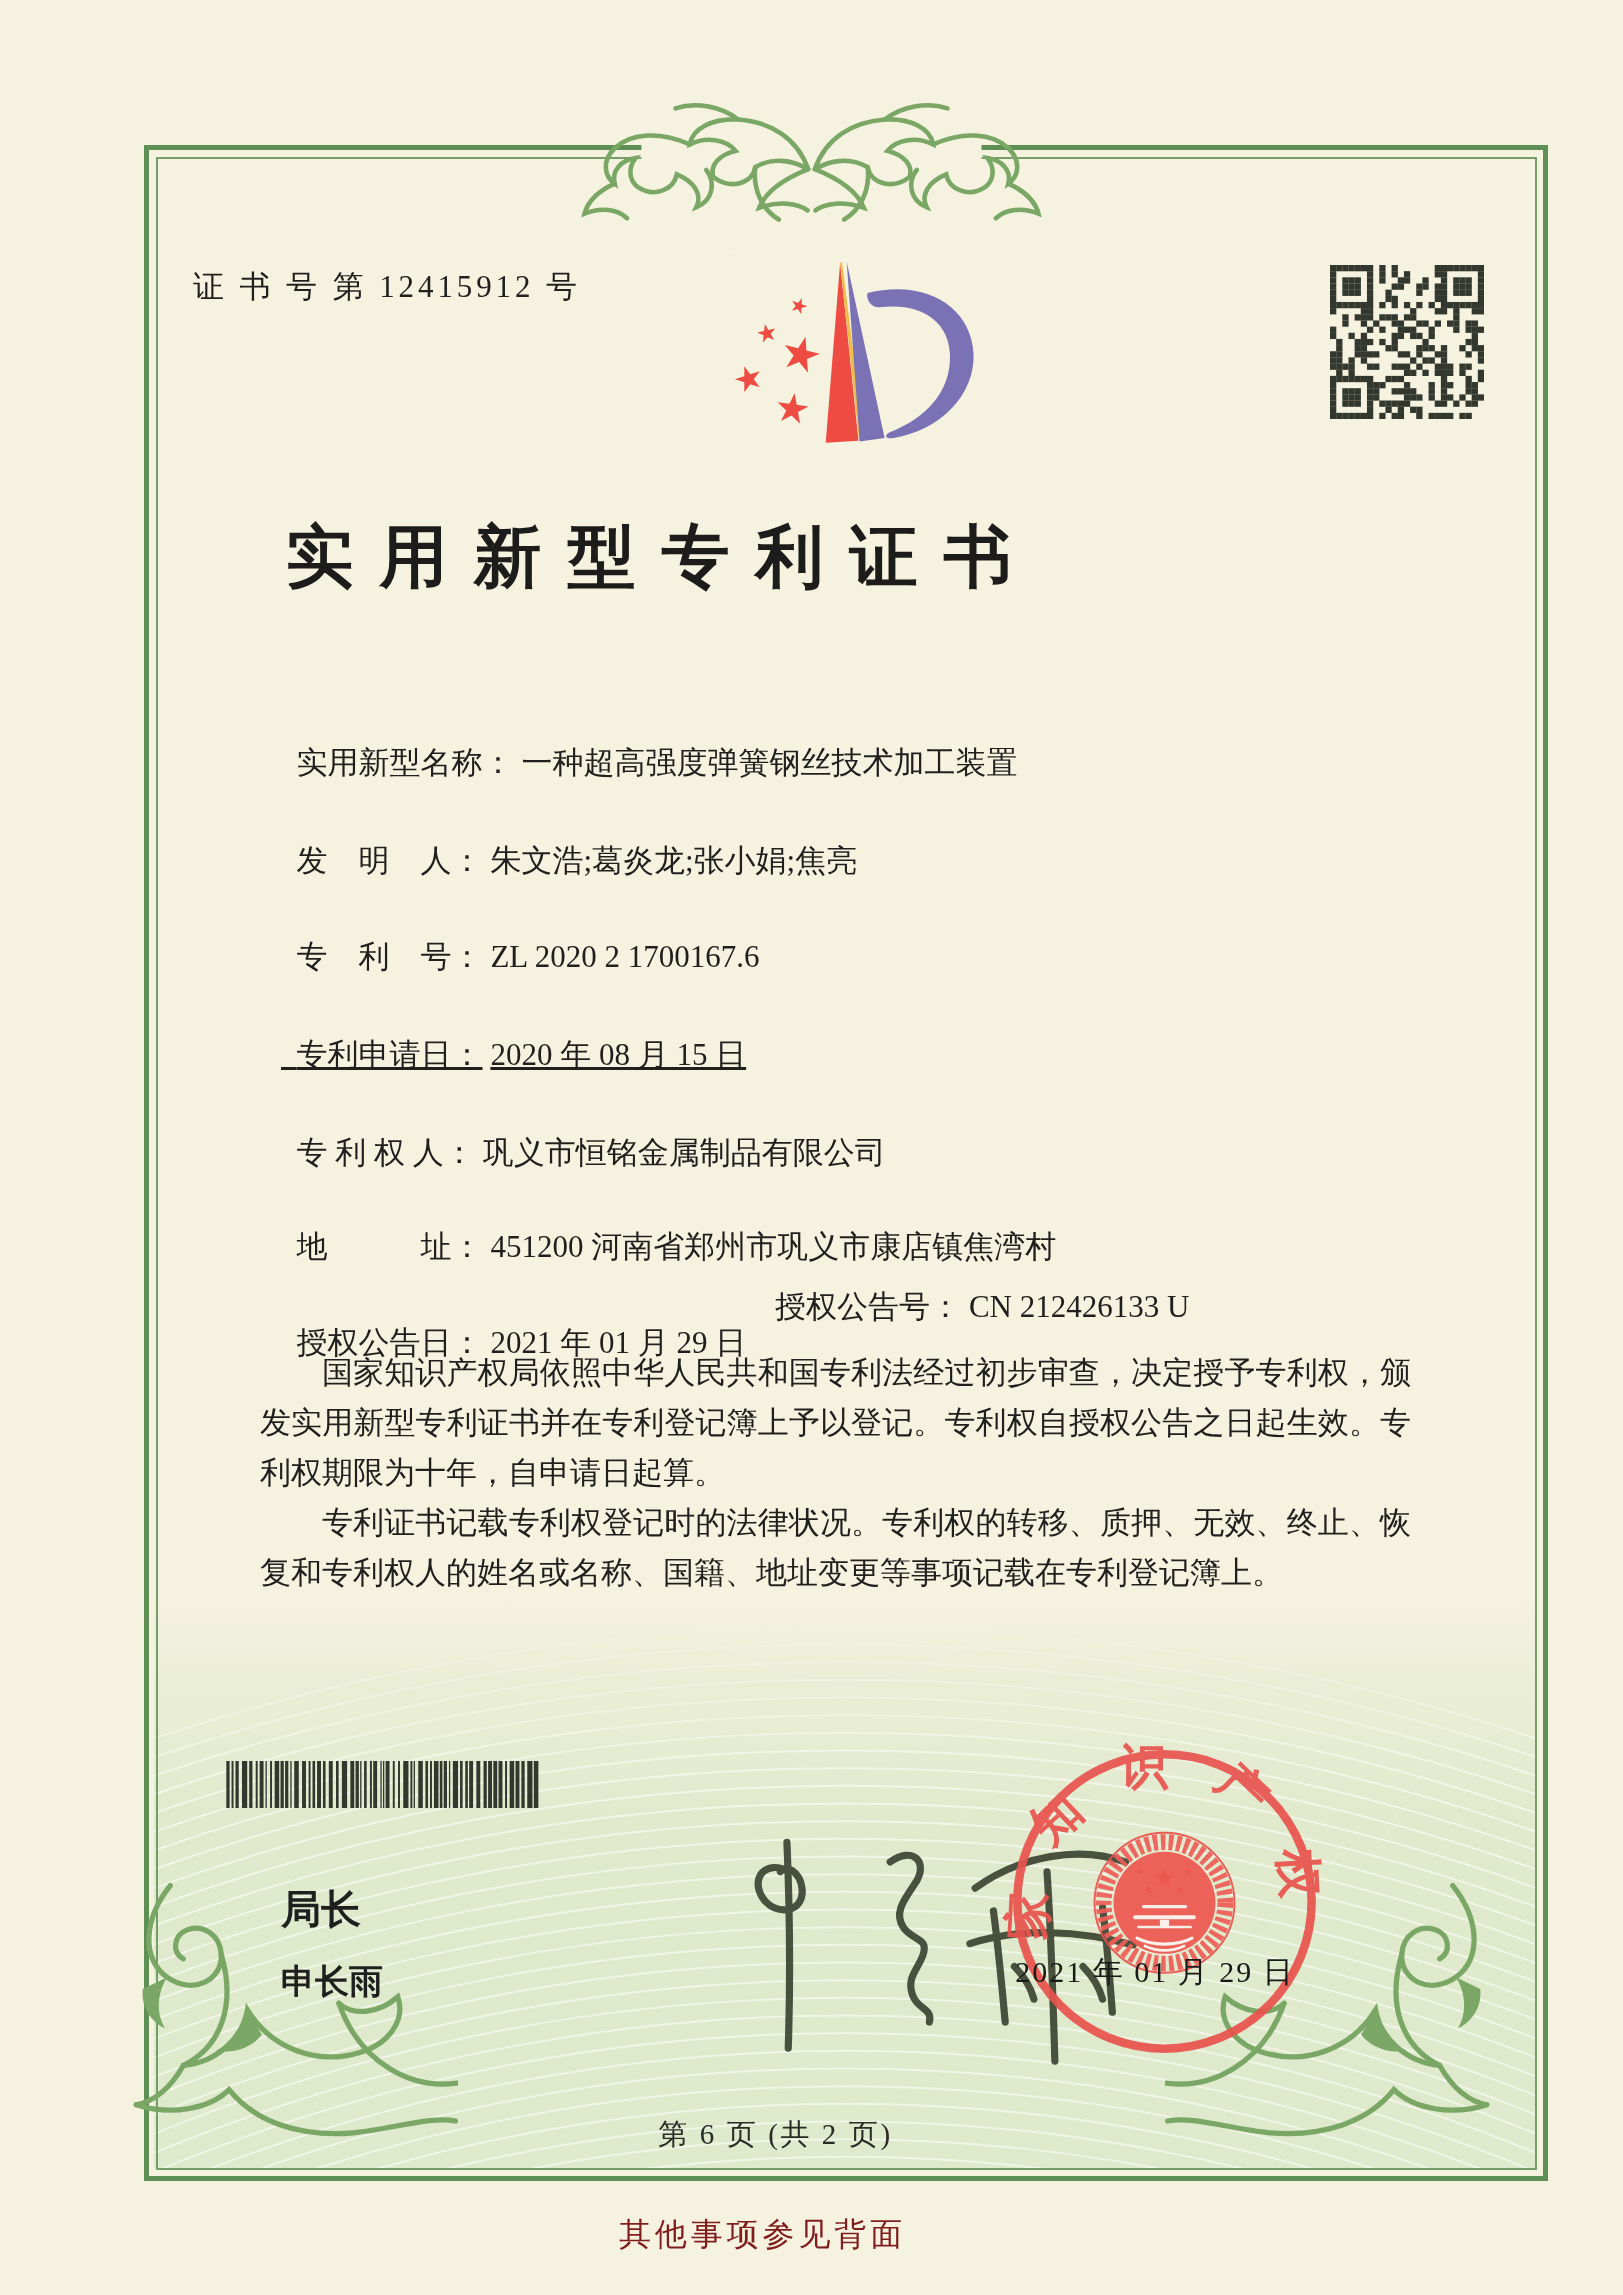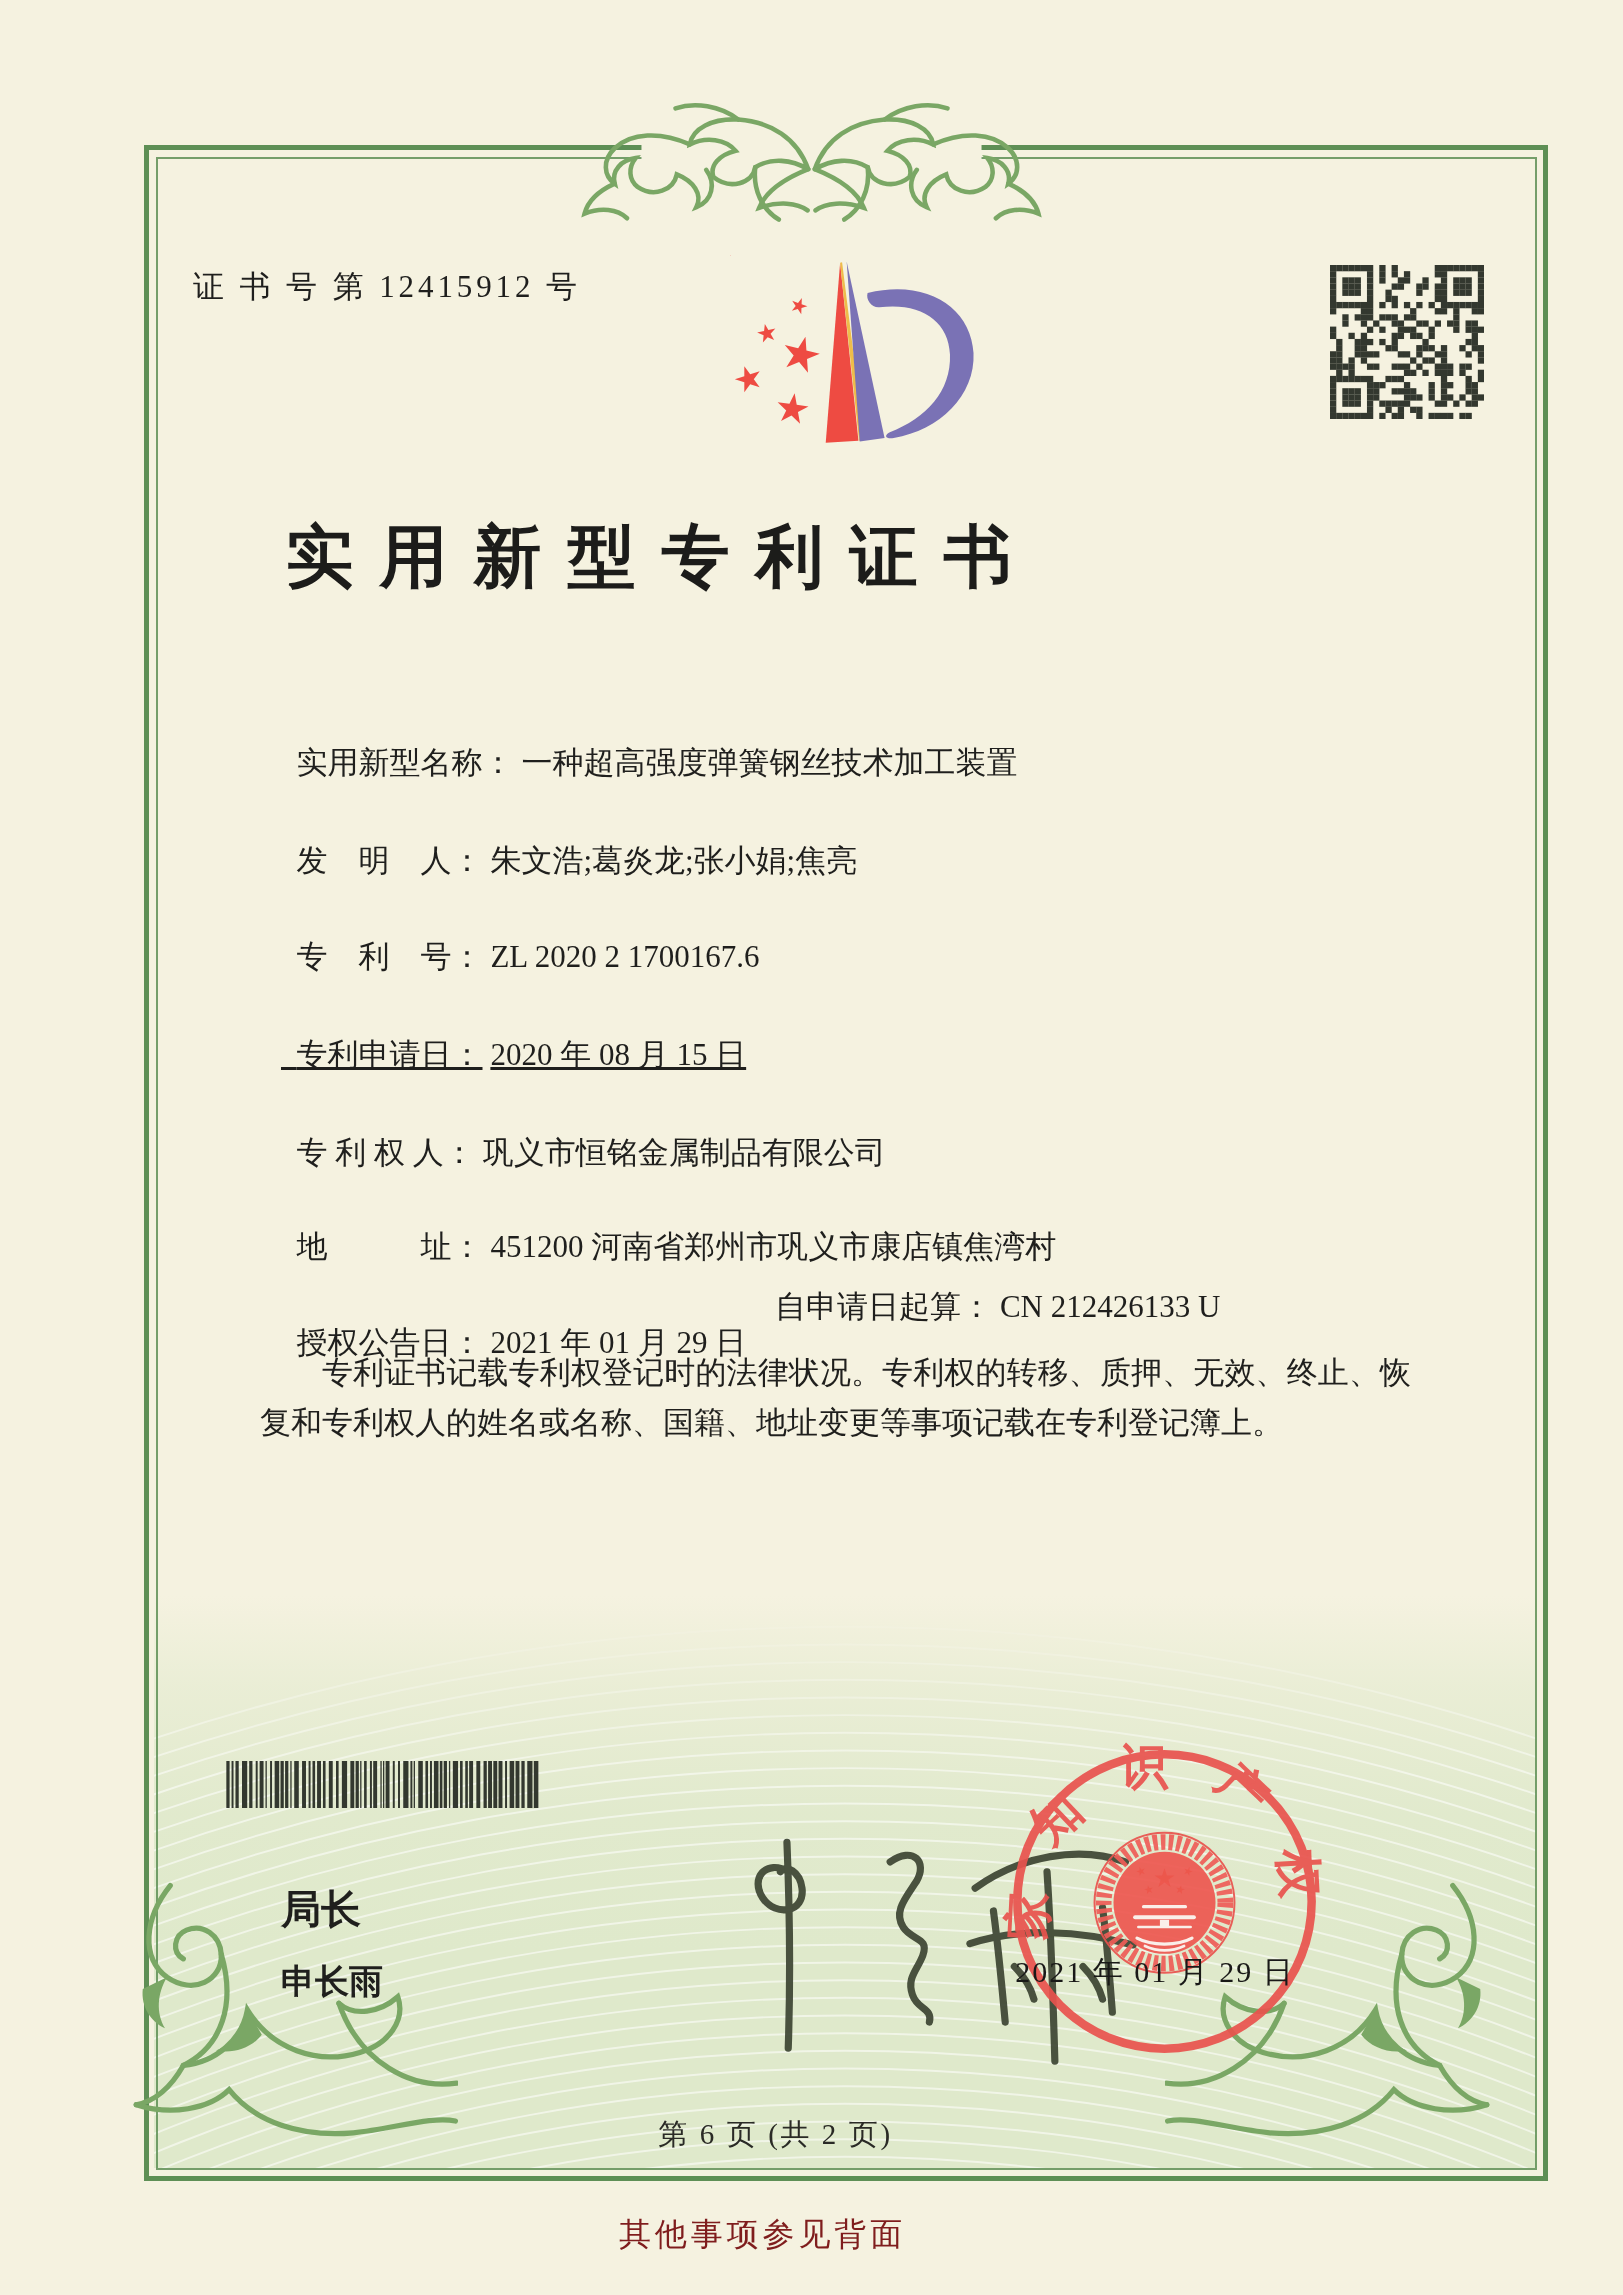--- a/index.html
+++ b/index.html
@@ -487,24 +487,25 @@
   <span class="lab">专利申请日：</span><span class="val">2020 年 08 月 15 日</span>
 </div>
 <div class="abs field" style="top:1096px;">
   <span class="lab">专 利 权 人：</span><span class="val">巩义市恒铭金属制品有限公司</span>
 </div>
 <div class="abs field" style="top:1190px;">
   <span class="lab">地　　　址：</span><span class="val">451200 河南省郑州市巩义市康店镇焦湾村</span>
 </div>
 <div class="abs field" style="top:1286px;">
   <span class="lab">授权公告日：</span><span class="val">2021 年 01 月 29 日</span>
-  <span id="grant-no"><span>自申请日起算：</span><span class="val">CN 212426133 U</span></span>
+  <span id="grant-no"><span>授权公告号：</span><span class="val">CN 212426133 U</span></span>
 </div>
 
 <div id="paras" class="abs">
+  <p>国家知识产权局依照中华人民共和国专利法经过初步审查，决定授予专利权，颁发实用新型专利证书并在专利登记簿上予以登记。专利权自授权公告之日起生效。专利权期限为十年，自申请日起算。</p>
   <p>专利证书记载专利权登记时的法律状况。专利权的转移、质押、无效、终止、恢复和专利权人的姓名或名称、国籍、地址变更等事项记载在专利登记簿上。</p>
 </div>
 
 <svg class="abs z4" style="left:226px;top:1761px;" width="314" height="47" viewBox="0 0 480 72" id="barcode">
     <rect x="0" y="0" width="5" height="72" fill="#33382f"></rect>
     <rect x="8" y="0" width="3" height="72" fill="#33382f"></rect>
     <rect x="14" y="0" width="5" height="72" fill="#33382f"></rect>
     <rect x="24" y="0" width="8" height="72" fill="#33382f"></rect>
     <rect x="35" y="0" width="5" height="72" fill="#33382f"></rect>
     <rect x="45" y="0" width="3" height="72" fill="#33382f"></rect>

